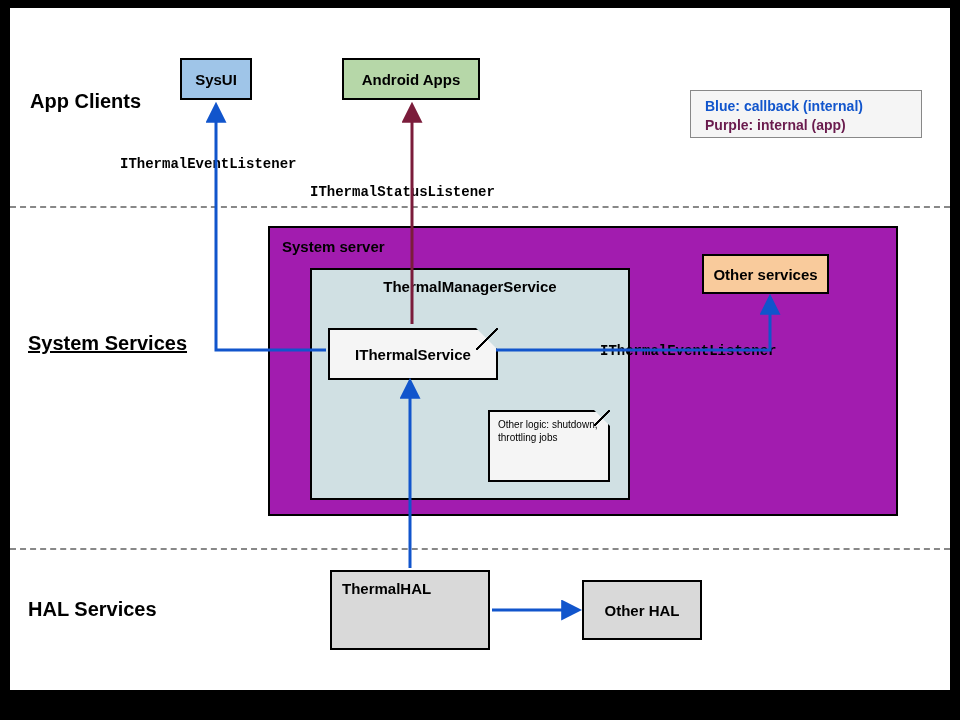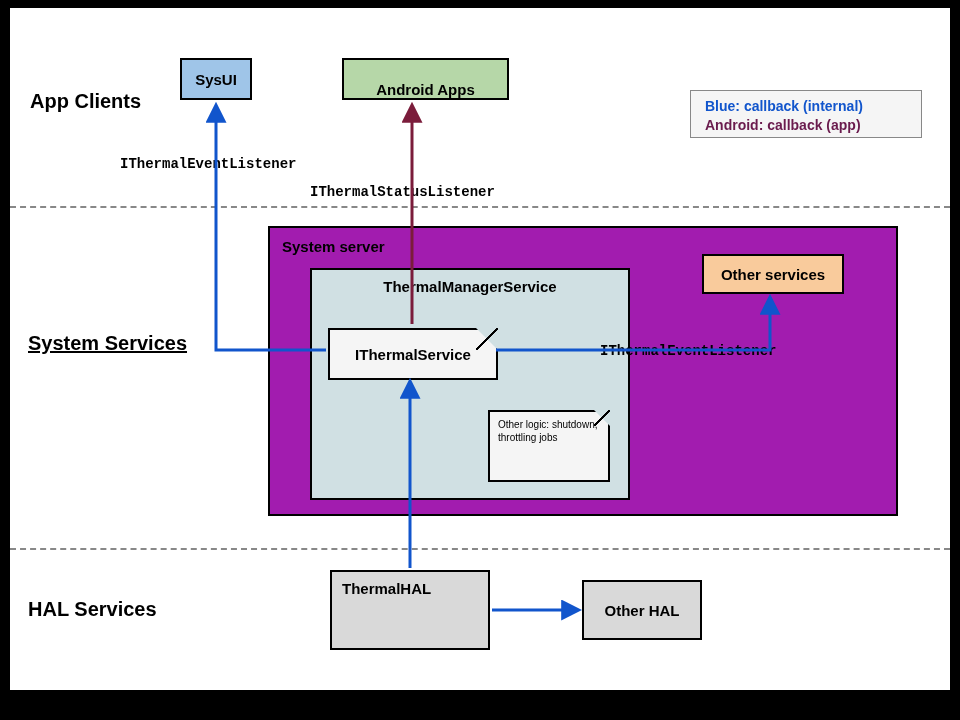--- a/index.html
+++ b/index.html
@@ -111,28 +111,28 @@
 
     <div class="label section-label" style="left:20px; top:82px;">App Clients</div>
     <div class="label section-label" style="left:18px; top:324px;text-decoration:underline;">System Services</div>
     <div class="label section-label" style="left:18px; top:590px;">HAL Services</div>
 
     <div class="dashed-hr" style="top:198px;"></div>
     <div class="dashed-hr" style="top:540px;"></div>
 
     <div class="legend" style="left:680px; top:82px; width:232px;">
       <div class="blue">Blue: callback (internal)</div>
-      <div class="purple">Android: callback (app)</div>
+      <div class="purple">Purple: internal (app)</div>
     </div>
 
     <div class="box" style="left:170px; top:50px; width:72px; height:42px; background:#9fc5e8;">
       <span>SysUI</span>
     </div>
 
-    <div class="box" style="left:332px; top:50px; width:167px; height:42px; background:#b6d7a8;align-items:flex-end;">
+    <div class="box" style="left:332px; top:50px; width:138px; height:42px; background:#b6d7a8;">
       <span>Android Apps</span>
     </div>
 
     <div style="position:absolute; left:258px; top:218px; width:630px; height:290px; background:#a21caf; border:2px solid #000;">
       <div style="position:absolute; left:12px; top:10px; font-weight:bold; font-size:15px;">System server</div>
 
       <div style="position:absolute; left:40px; top:40px; width:320px; height:232px; background:#d0e0e3; border:2px solid #000;">
         <div style="position:absolute; left:0; right:0; top:8px; text-align:center; font-weight:bold; font-size:15px;">ThermalManagerService</div>
 
         <div class="folded" style="position:absolute; left:16px; top:58px; width:170px; height:52px; display:flex; align-items:center; justify-content:center;">
@@ -141,21 +141,21 @@
           <div class="fold-line"></div>
         </div>
 
         <div class="other-logic" style="position:absolute; left:176px; top:140px; width:122px; height:72px; background:#f5f5f5; border:2px solid #000; padding:6px 8px; font-size:10px; font-weight:normal; line-height:1.3;">
           <span>Other logic: shutdown, throttling jobs</span>
           <div class="fold-mask2"></div>
           <div class="fold-line2"></div>
         </div>
       </div>
 
-      <div class="box" style="position:absolute; left:432px; top:26px; width:142px; height:40px; background:#f9cb9c;">
+      <div class="box" style="position:absolute; left:432px; top:26px; width:127px; height:40px; background:#f9cb9c;">
         <span>Other services</span>
       </div>
     </div>
 
     <div class="box" style="left:320px; top:562px; width:160px; height:80px; background:#d9d9d9; justify-content:flex-start; align-items:flex-start; padding:8px 10px;text-align:right;">
       <span>ThermalHAL</span>
     </div>
 
     <div class="box" style="left:572px; top:572px; width:120px; height:60px; background:#d9d9d9;">
       <span>Other HAL</span>

